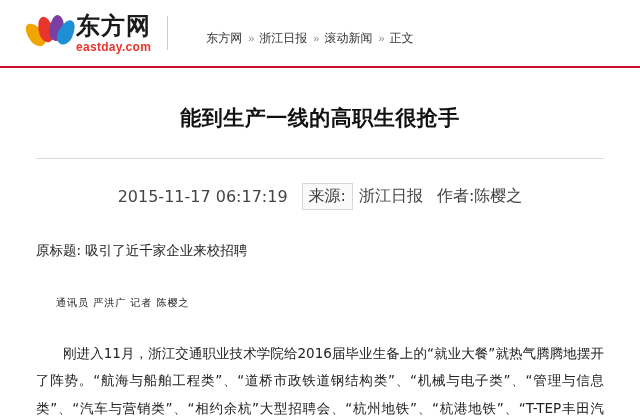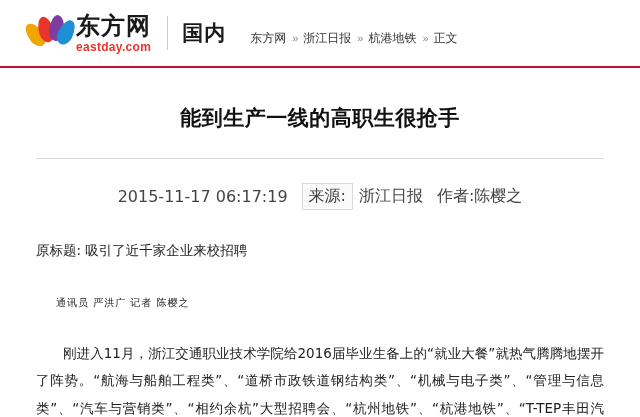--- a/index.html
+++ b/index.html
@@ -185,28 +185,27 @@
         <span class="petal p4"></span>
       </div>
       <div class="logo-text">
         <span class="logo-cn">东方网</span>
         <span class="logo-en">eastday.com</span>
       </div>
     </div>
 
     <div class="header-divider"></div>
 
-    <div class="channel-name">国内</div>
 
     <div class="breadcrumb">
       <span class="crumb">东方网</span>
       <span class="sep">»</span>
       <span class="crumb">浙江日报</span>
       <span class="sep">»</span>
-      <span class="crumb">杭港地铁</span>
+      <span class="crumb">滚动新闻</span>
       <span class="sep">»</span>
       <span class="crumb">正文</span>
     </div>
   </div>
 
   <div class="article">
 
     <h1 class="title">能到生产一线的高职生很抢手</h1>
 
     <div class="meta-rule"></div>

